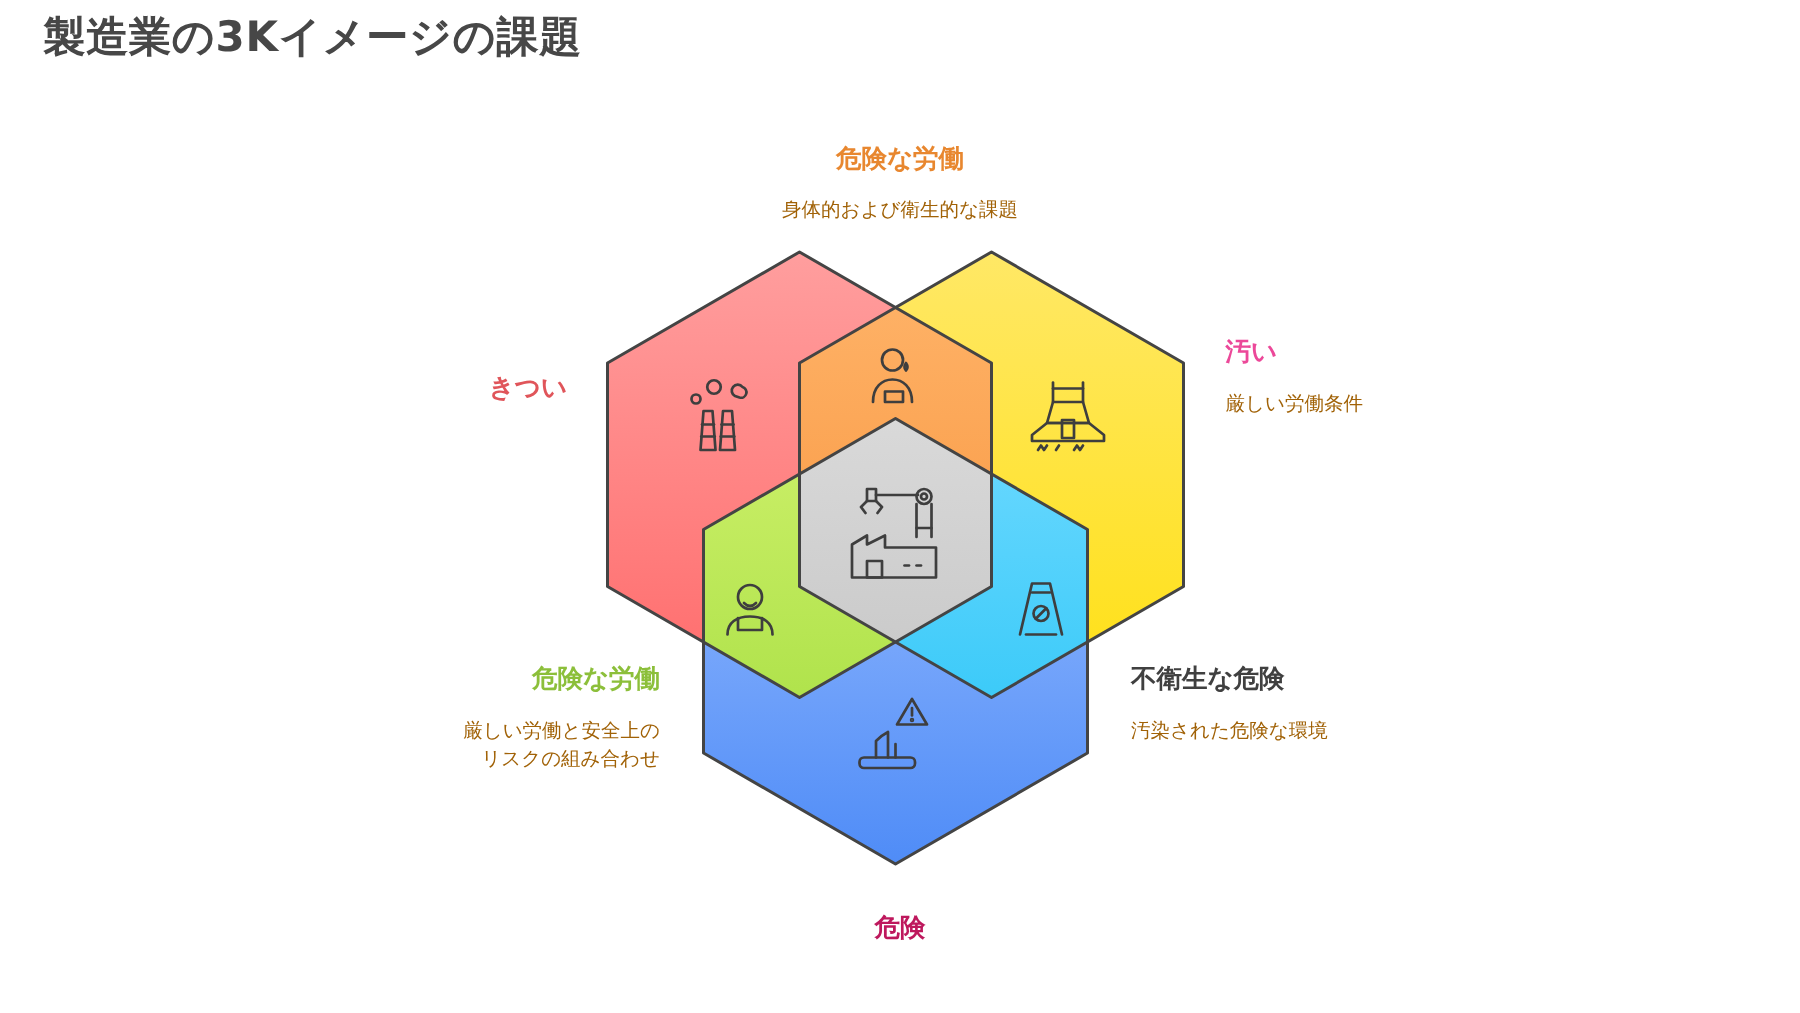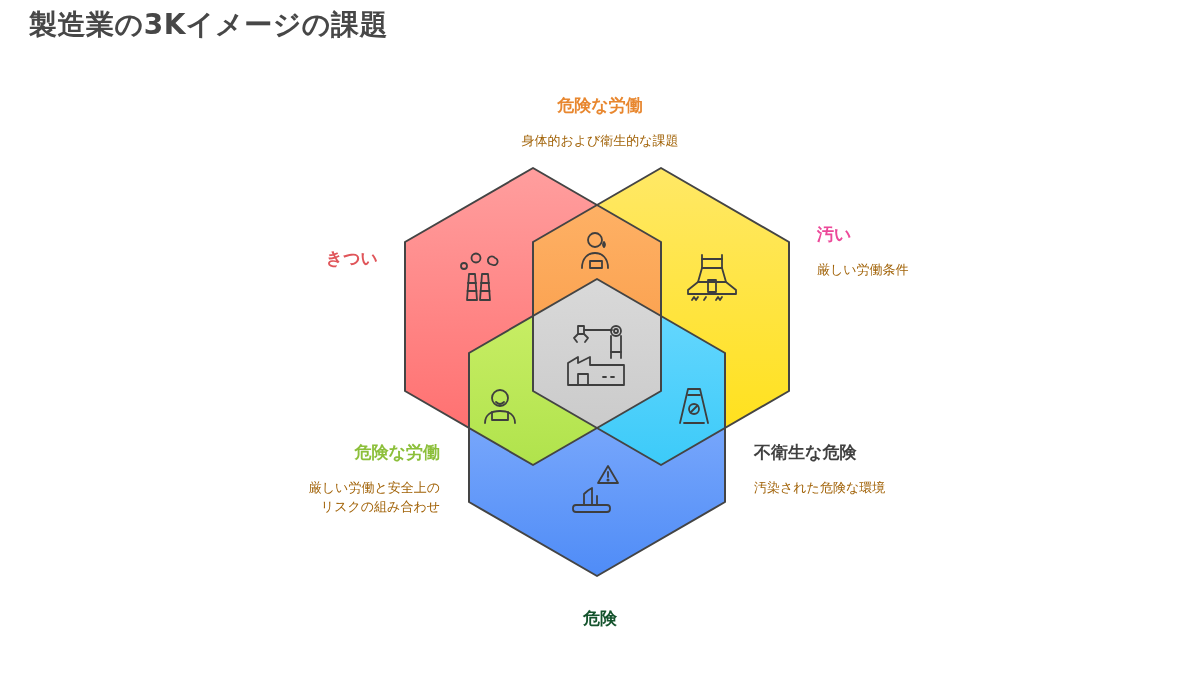--- a/index.html
+++ b/index.html
@@ -180,14 +180,14 @@
     <div>リスクの組み合わせ</div>
   </div>
 </div>
 
 <div class="lbl l" style="left:754px; top:441px; width:240px;">
   <div class="h" style="color:#404040">不衛生な危険</div>
   <div class="d">汚染された危険な環境</div>
 </div>
 
 <div class="lbl c" style="left:450px; top:607px; width:300px;">
-  <div class="h" style="color:#14532d">危険</div>
+  <div class="h" style="color:#be185d">危険</div>
 </div>
 
 </body></html>

